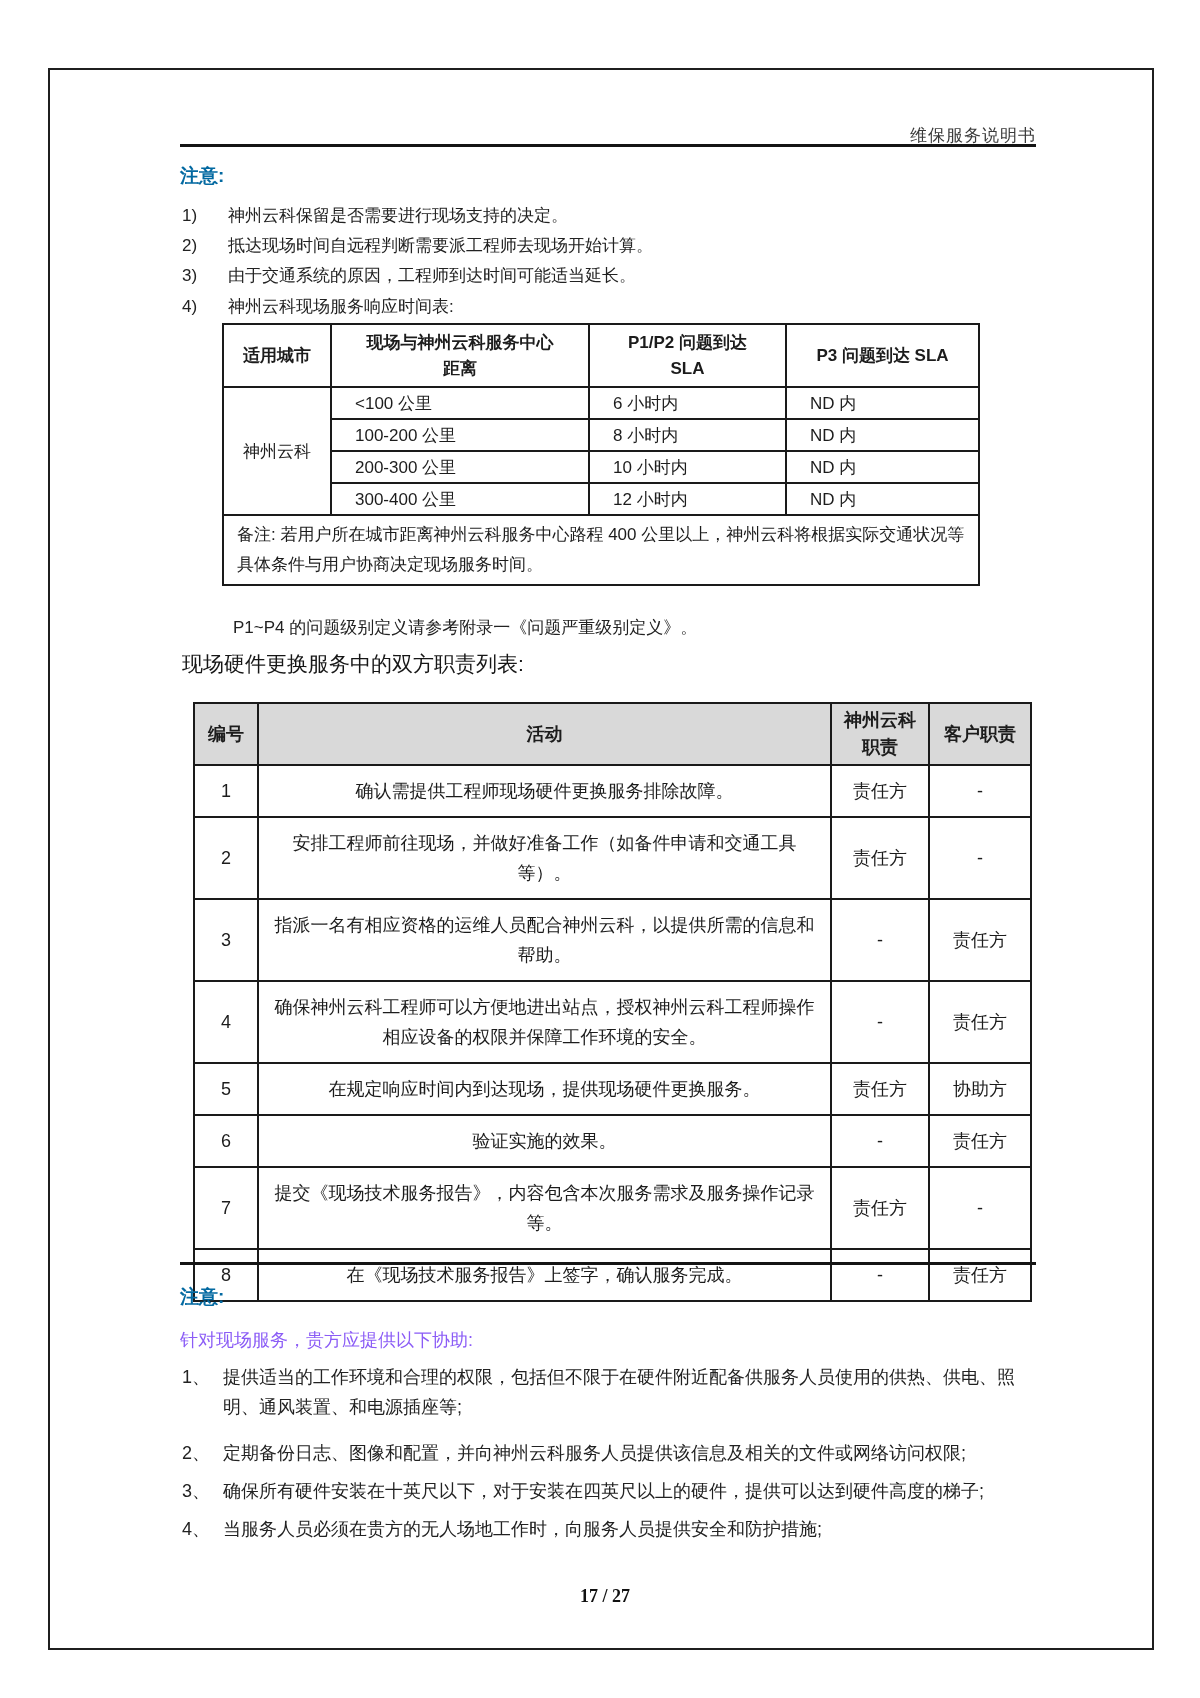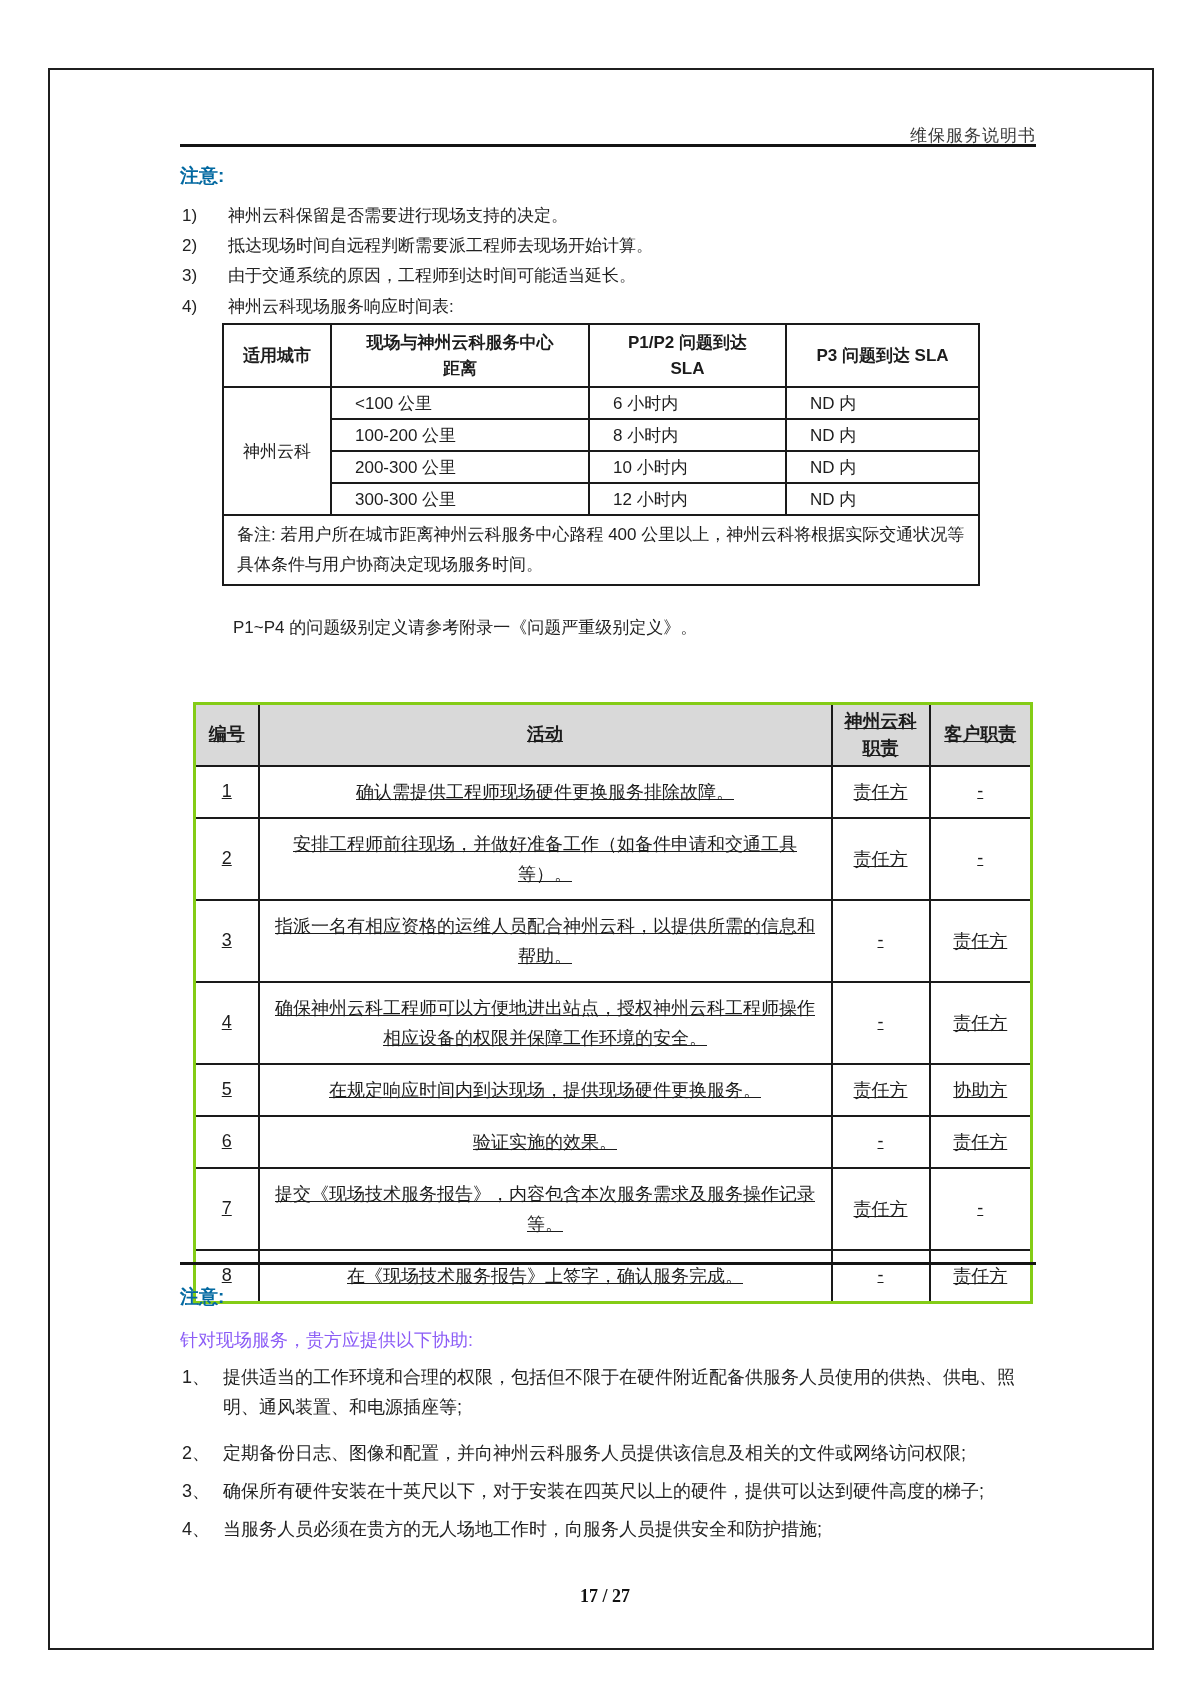--- a/index.html
+++ b/index.html
@@ -85,21 +85,21 @@
   }
 
   .duty-heading {
     position: absolute; left: 182px; top: 650px;
     font-size: 21px; color: #161616;
   }
 
   
   .duty-table {
     position: absolute; left: 193px; top: 702px; width: 837px;
-    font-size: 18px; border: 3px solid #84cc16; text-decoration: underline;
+    font-size: 18px; border: 1px solid #84cc16;
   }
   .duty-table col.c1 { width: 64px; }
   .duty-table col.c2 { width: 573px; }
   .duty-table col.c3 { width: 98px; }
   .duty-table col.c4 { width: 102px; }
   .duty-table .hrow td {
     background: #d9d9d9; height: 62px; text-align: center;
     font-weight: 700; line-height: 27px; white-space: pre-line;
   }
   .duty-table td.no, .duty-table td.vendor, .duty-table td.customer { text-align: center; }
@@ -187,32 +187,33 @@
       <td>100-200 公里</td>
       <td>8 小时内</td>
       <td>ND 内</td>
     </tr>
     <tr class="drow">
       <td>200-300 公里</td>
       <td>10 小时内</td>
       <td>ND 内</td>
     </tr>
     <tr class="drow">
-      <td>300-300 公里</td>
+      <td>300-400 公里</td>
       <td>12 小时内</td>
       <td>ND 内</td>
     </tr>
     <tr class="remark">
       <td colspan="4">备注: 若用户所在城市距离神州云科服务中心路程 400 公里以上，神州云科将根据实际交通状况等具体条件与用户协商决定现场服务时间。</td>
     </tr>
   </tbody>
     </table>
 
   <div class="p1p4-note">P1~P4 的问题级别定义请参考附录一《问题严重级别定义》。</div>
 
+  <div class="duty-heading">现场硬件更换服务中的双方职责列表:</div>
 
   <table class="duty-table">
     <colgroup>
         <col class="c1">
         <col class="c2">
         <col class="c3">
         <col class="c4">
       </colgroup>
     <tbody>
         <tr class="hrow">

